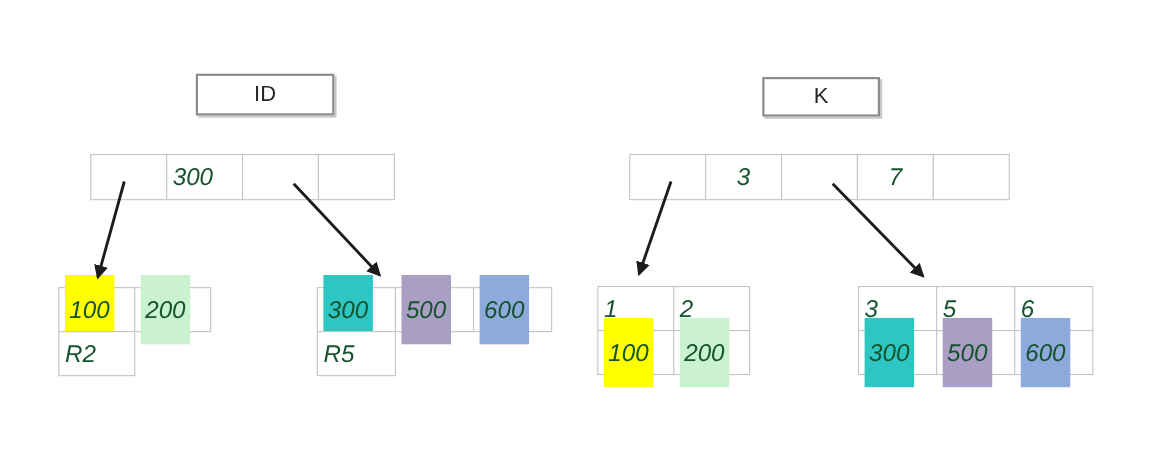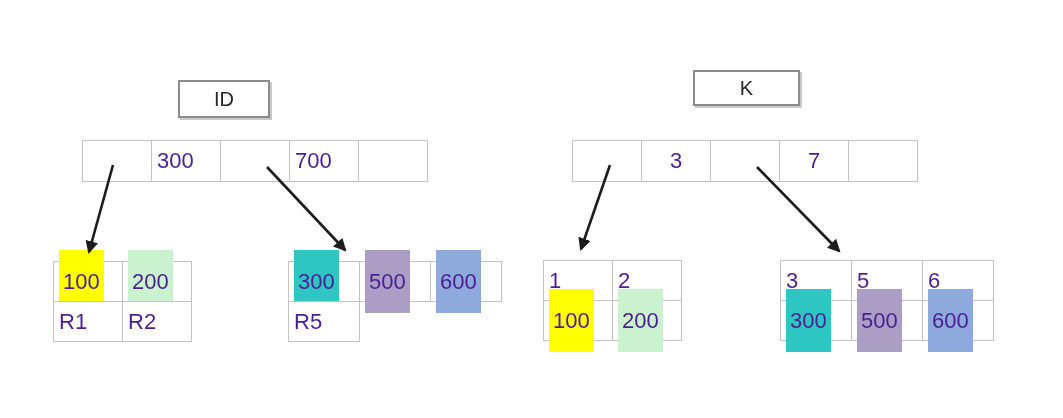--- a/index.html
+++ b/index.html
@@ -8,31 +8,31 @@
     font-family:"Liberation Sans", sans-serif; color:#1f1f1f; overflow:hidden;
   }
   
   .label-box {
     position:absolute; box-sizing:border-box;
     border:2px solid #8c8c8c; background:#ffffff;
     box-shadow:2px 2px 0 #c9c9c9;
     display:flex; align-items:center; justify-content:center;
     font-size:20px; color:#262626;
   }
-  .id-box { left:178px; top:80px;  width:92px; height:38px; }
+  .id-box { left:178px; top:67px;  width:126px; height:38px; }
   .k-box  { left:693px; top:70px;  width:107px; height:36px; }
 
   
   .node-table { position:absolute; }
   .row { display:flex; }
   .row + .row { margin-top:-1px; }
   .cell {
     box-sizing:border-box; border:1px solid #c3c3c3; background:#ffffff;
     display:flex; align-items:center; padding-left:5px;
-    font-size:22px; color:#4c1d95; white-space:nowrap;
+    font-size:22px; color:#14532d; white-space:nowrap;font-style:italic;
   }
   .cell + .cell { margin-left:-1px; }
   .cell.center { justify-content:center; padding-left:0; }
 
   
   .id-root { left:82px;  top:140px; }
   .k-root  { left:572px; top:140px; }
   .root-cell { width:70px; height:42px; }
 
   
@@ -59,21 +59,20 @@
 
   <div class="label-box k-box">
     <span>K</span>
   </div>
 
   <div class="node-table id-root">
     <div class="row">
       <div class="cell root-cell"></div>
       <div class="cell root-cell">300</div>
       <div class="cell root-cell"></div>
-      <div class="cell root-cell">700</div>
       <div class="cell root-cell"></div>
     </div>
   </div>
 
   <div class="node-table k-root">
     <div class="row">
       <div class="cell root-cell"></div>
       <div class="cell root-cell center">3</div>
       <div class="cell root-cell"></div>
       <div class="cell root-cell center">7</div>
@@ -84,21 +83,20 @@
   <div class="node-table t1">
     <div class="row">
       <div class="cell">
         <span class="hl" style="background-color: rgb(255, 255, 0);">100</span>
       </div>
       <div class="cell">
         <span class="hl" style="background-color: rgb(203, 242, 207);">200</span>
       </div>
     </div>
     <div class="row">
-      <div class="cell">R1</div>
       <div class="cell">R2</div>
     </div>
   </div>
 
   <div class="node-table t2">
     <div class="row">
       <div class="cell">
         <span class="hl" style="background-color: rgb(46, 198, 194);">300</span>
       </div>
       <div class="cell">

